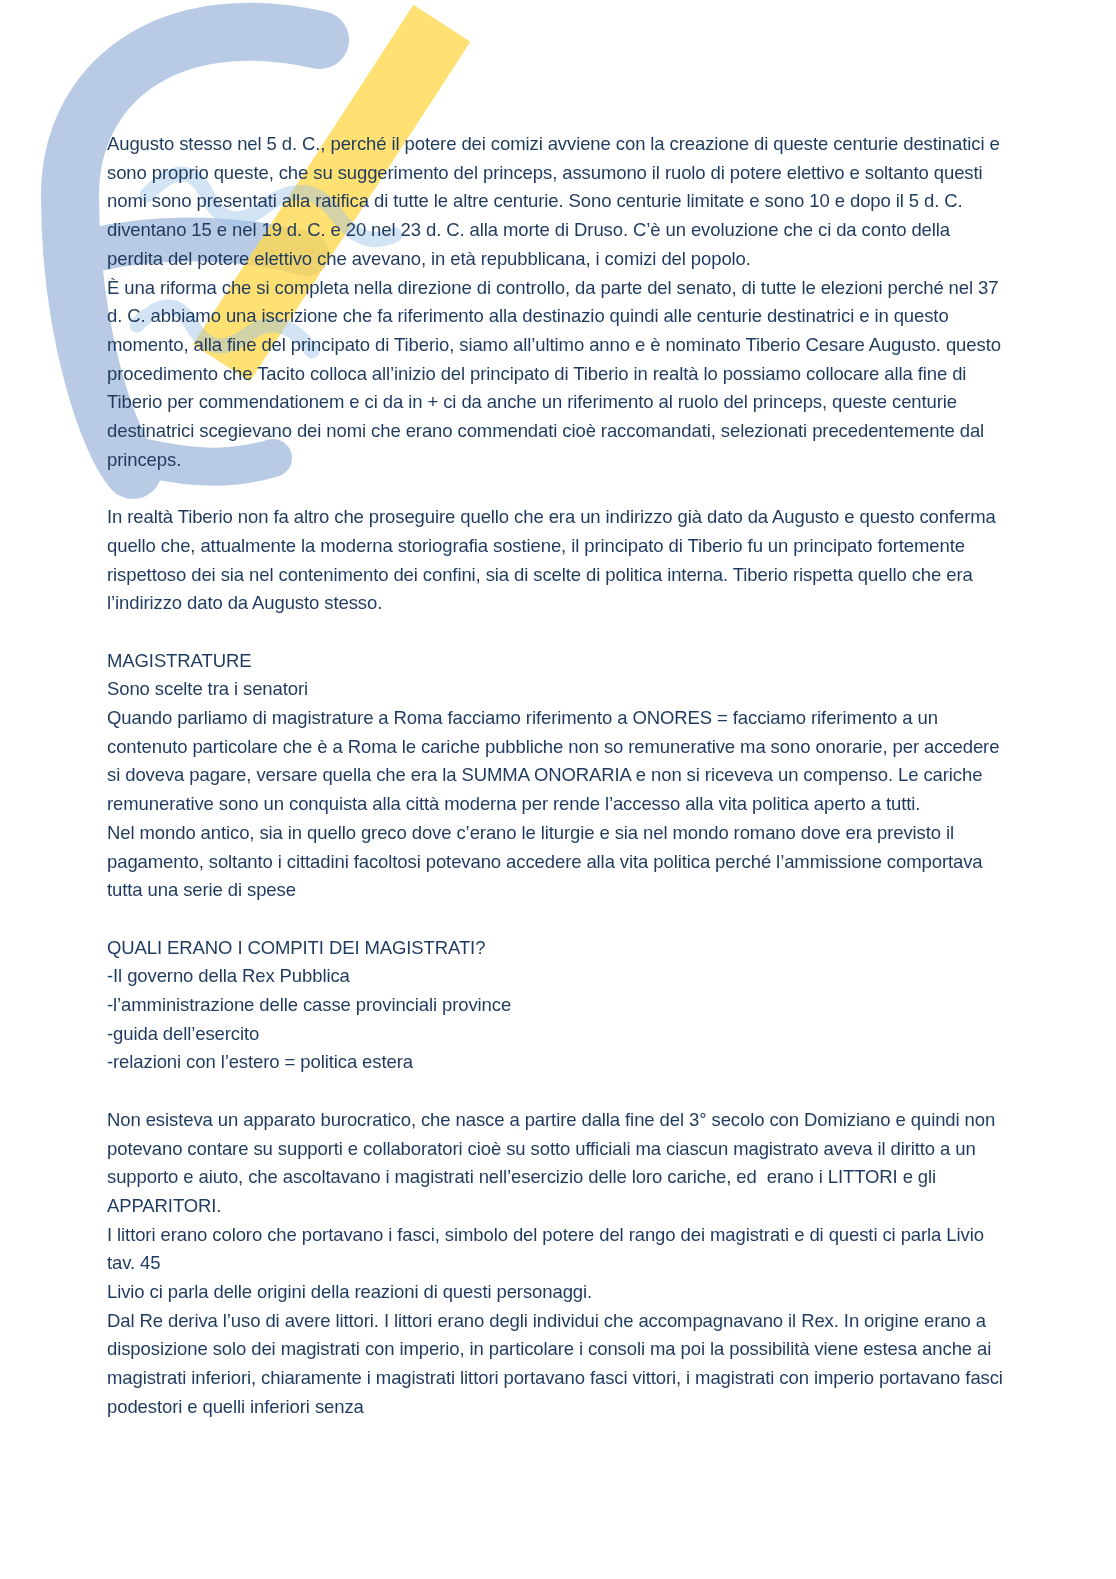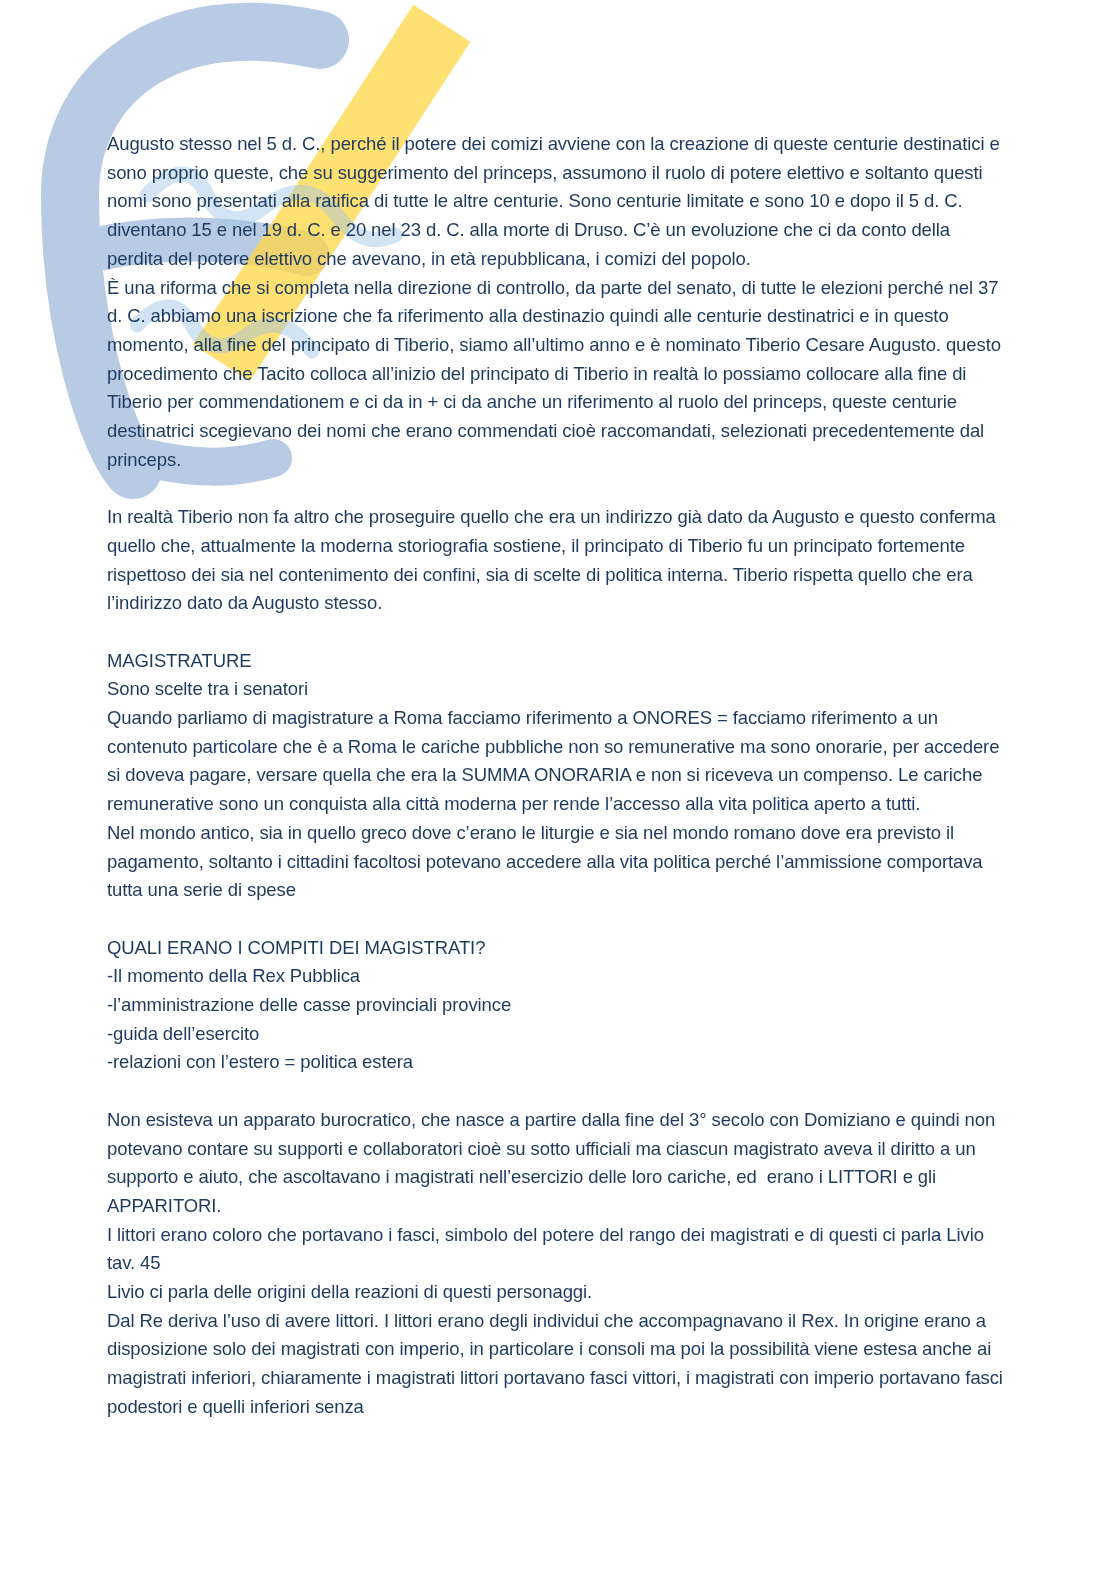--- a/index.html
+++ b/index.html
@@ -71,21 +71,21 @@
 
   <div class="content">
     <p>Augusto stesso nel 5 d. C., perché il potere dei comizi avviene con la creazione di queste centurie destinatici e sono proprio queste, che su suggerimento del princeps, assumono il ruolo di potere elettivo e soltanto questi nomi sono presentati alla ratifica di tutte le altre centurie. Sono centurie limitate e sono 10 e dopo il 5 d. C. diventano 15 e nel 19 d. C. e 20 nel 23 d. C. alla morte di Druso. C’è un evoluzione che ci da conto della perdita del potere elettivo che avevano, in età repubblicana, i comizi del popolo.
 È una riforma che si completa nella direzione di controllo, da parte del senato, di tutte le elezioni perché nel 37 d. C. abbiamo una iscrizione che fa riferimento alla destinazio quindi alle centurie destinatrici e in questo momento, alla fine del principato di Tiberio, siamo all’ultimo anno e è nominato Tiberio Cesare Augusto. questo procedimento che Tacito colloca all’inizio del principato di Tiberio in realtà lo possiamo collocare alla fine di Tiberio per commendationem e ci da in + ci da anche un riferimento al ruolo del princeps, queste centurie destinatrici scegievano dei nomi che erano commendati cioè raccomandati, selezionati precedentemente dal princeps.</p>
     <p>In realtà Tiberio non fa altro che proseguire quello che era un indirizzo già dato da Augusto e questo conferma quello che, attualmente la moderna storiografia sostiene, il principato di Tiberio fu un principato fortemente rispettoso dei sia nel contenimento dei confini, sia di scelte di politica interna. Tiberio rispetta quello che era l’indirizzo dato da Augusto stesso.</p>
     <p>MAGISTRATURE
 Sono scelte tra i senatori
 Quando parliamo di magistrature a Roma facciamo riferimento a ONORES = facciamo riferimento a un contenuto particolare che è a Roma le cariche pubbliche non so remunerative ma sono onorarie, per accedere si doveva pagare, versare quella che era la SUMMA ONORARIA e non si riceveva un compenso. Le cariche remunerative sono un conquista alla città moderna per rende l’accesso alla vita politica aperto a tutti.
 Nel mondo antico, sia in quello greco dove c’erano le liturgie e sia nel mondo romano dove era previsto il pagamento, soltanto i cittadini facoltosi potevano accedere alla vita politica perché l’ammissione comportava tutta una serie di spese</p>
     <p>QUALI ERANO I COMPITI DEI MAGISTRATI?
--Il momento della Rex Pubblica
+-Il governo della Rex Pubblica
 -l’amministrazione delle casse provinciali province
 -guida dell’esercito
 -relazioni con l’estero = politica estera</p>
     <p>Non esisteva un apparato burocratico, che nasce a partire dalla fine del 3° secolo con Domiziano e quindi non potevano contare su supporti e collaboratori cioè su sotto ufficiali ma ciascun magistrato aveva il diritto a un supporto e aiuto, che ascoltavano i magistrati nell’esercizio delle loro cariche, ed  erano i LITTORI e gli  APPARITORI.
 I littori erano coloro che portavano i fasci, simbolo del potere del rango dei magistrati e di questi ci parla Livio tav. 45
 Livio ci parla delle origini della reazioni di questi personaggi.
 Dal Re deriva l’uso di avere littori. I littori erano degli individui che accompagnavano il Rex. In origine erano a disposizione solo dei magistrati con imperio, in particolare i consoli ma poi la possibilità viene estesa anche ai magistrati inferiori, chiaramente i magistrati littori portavano fasci vittori, i magistrati con imperio portavano fasci podestori e quelli inferiori senza</p>
   </div>
 
 </div>

